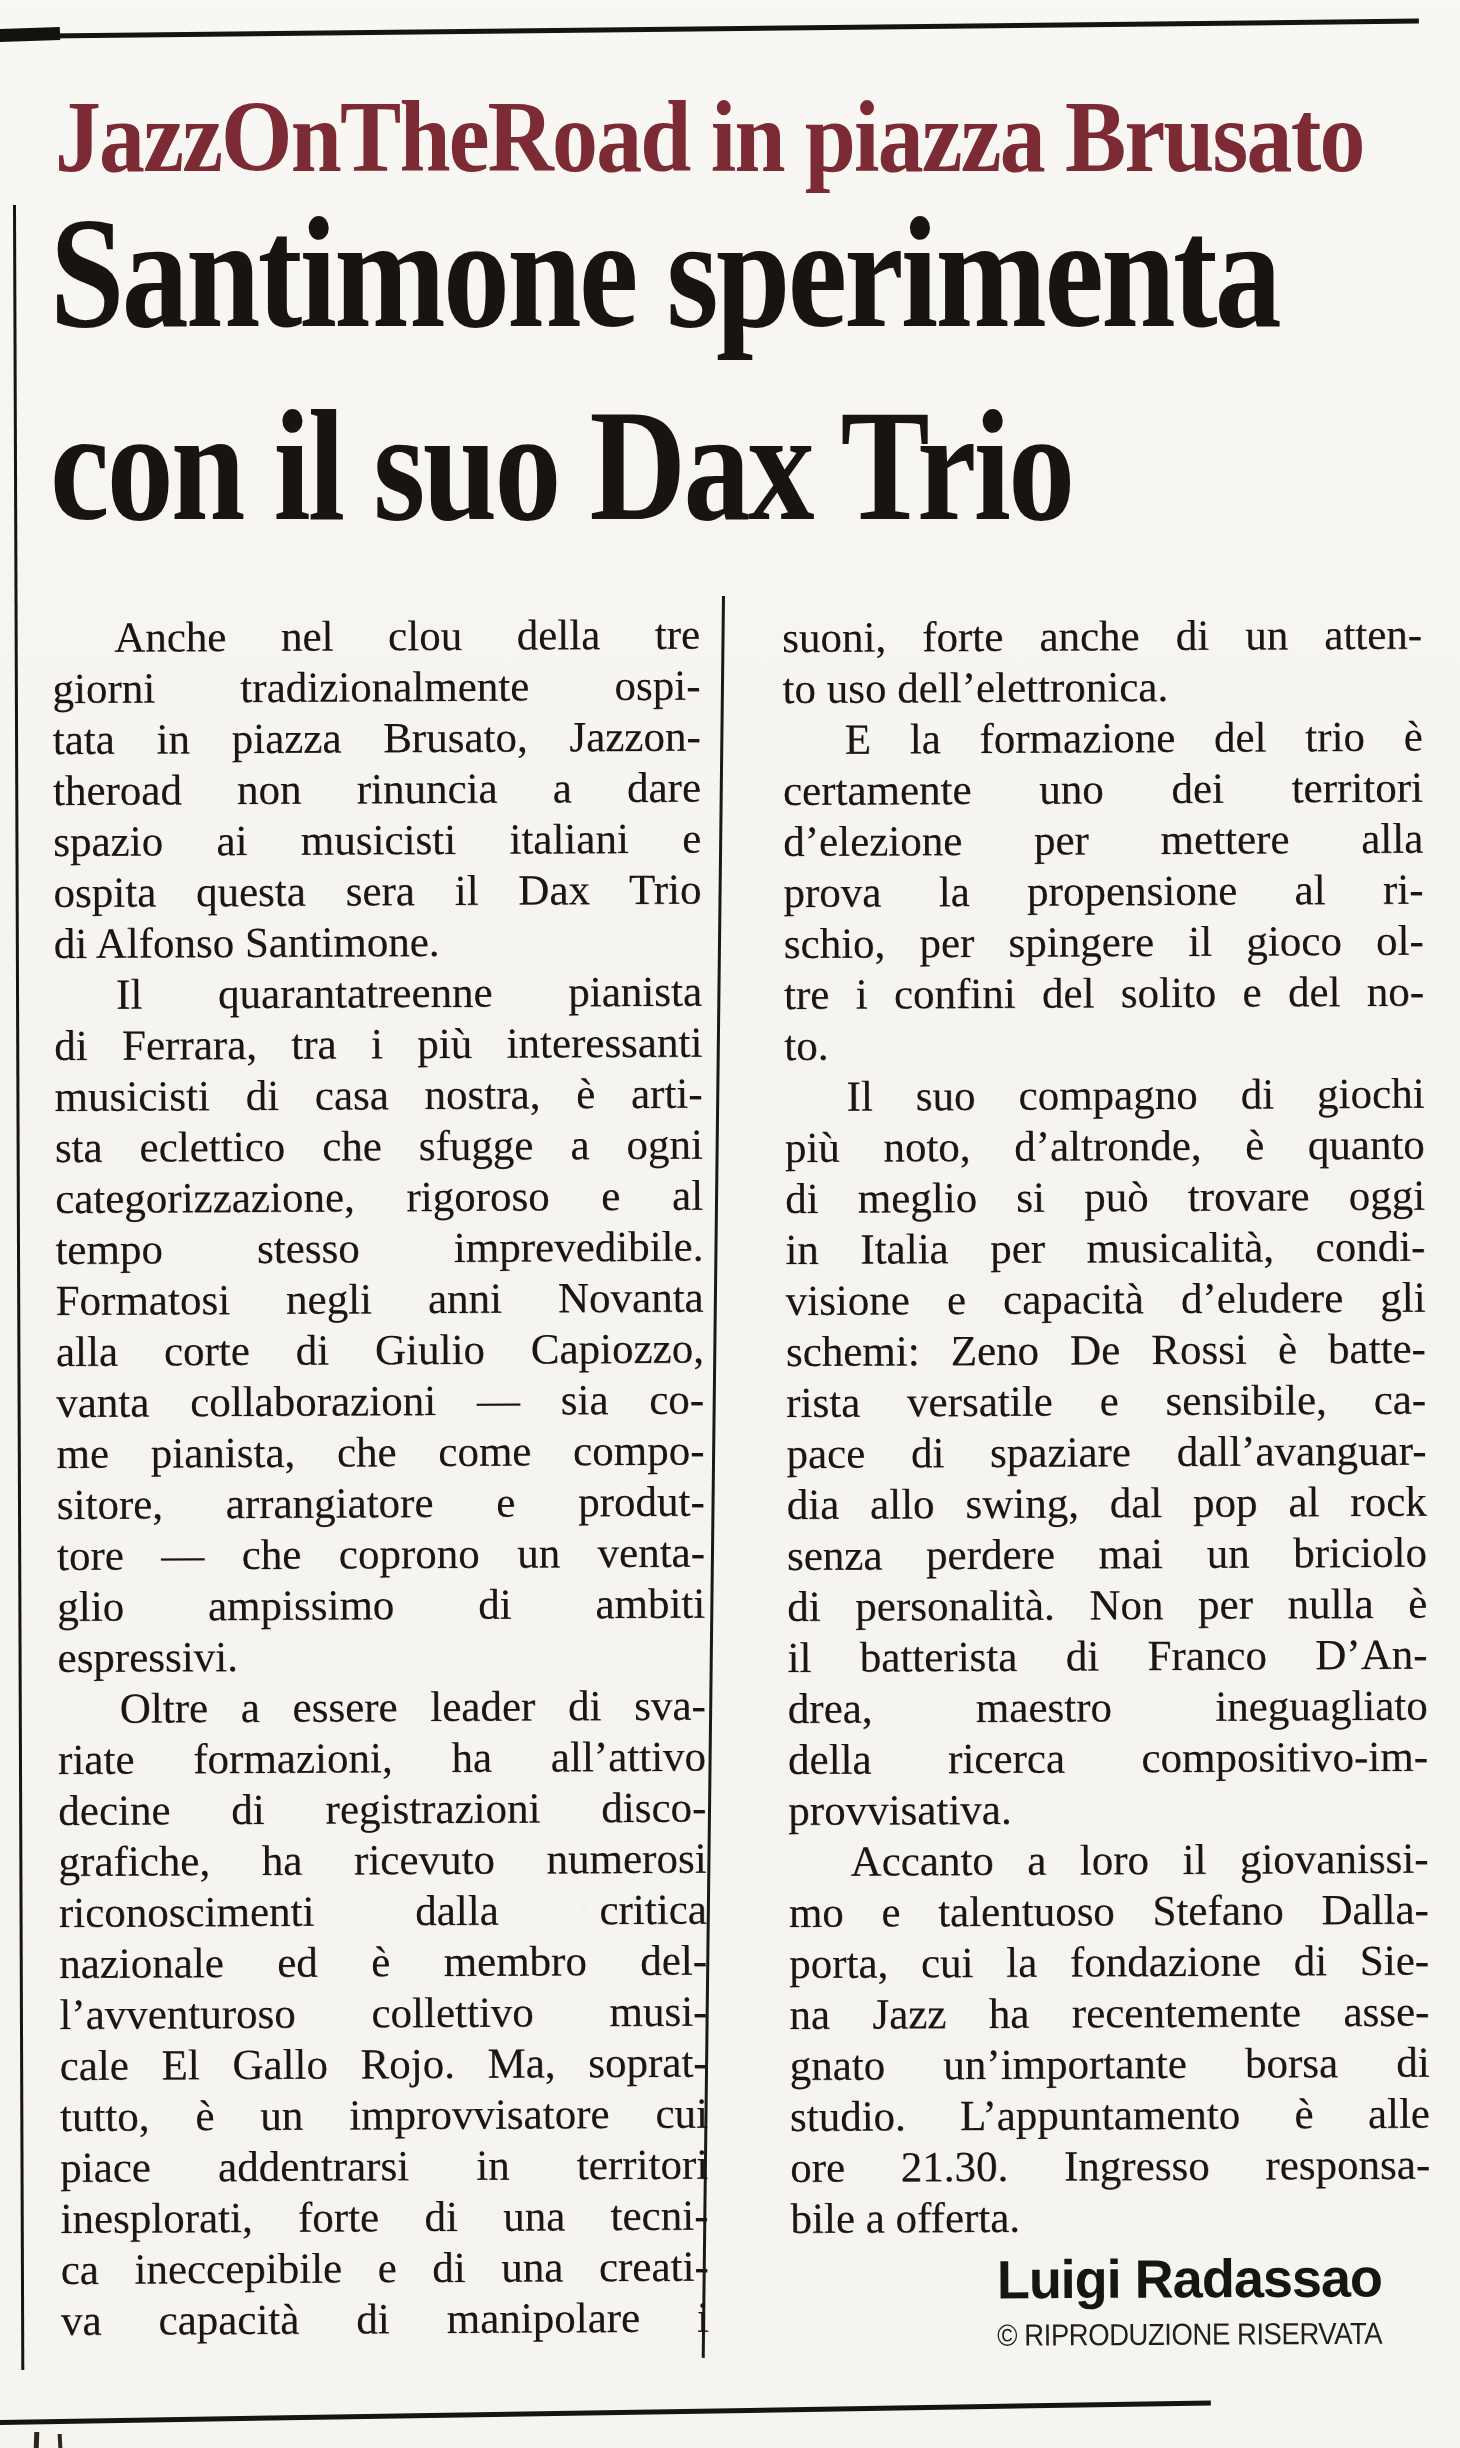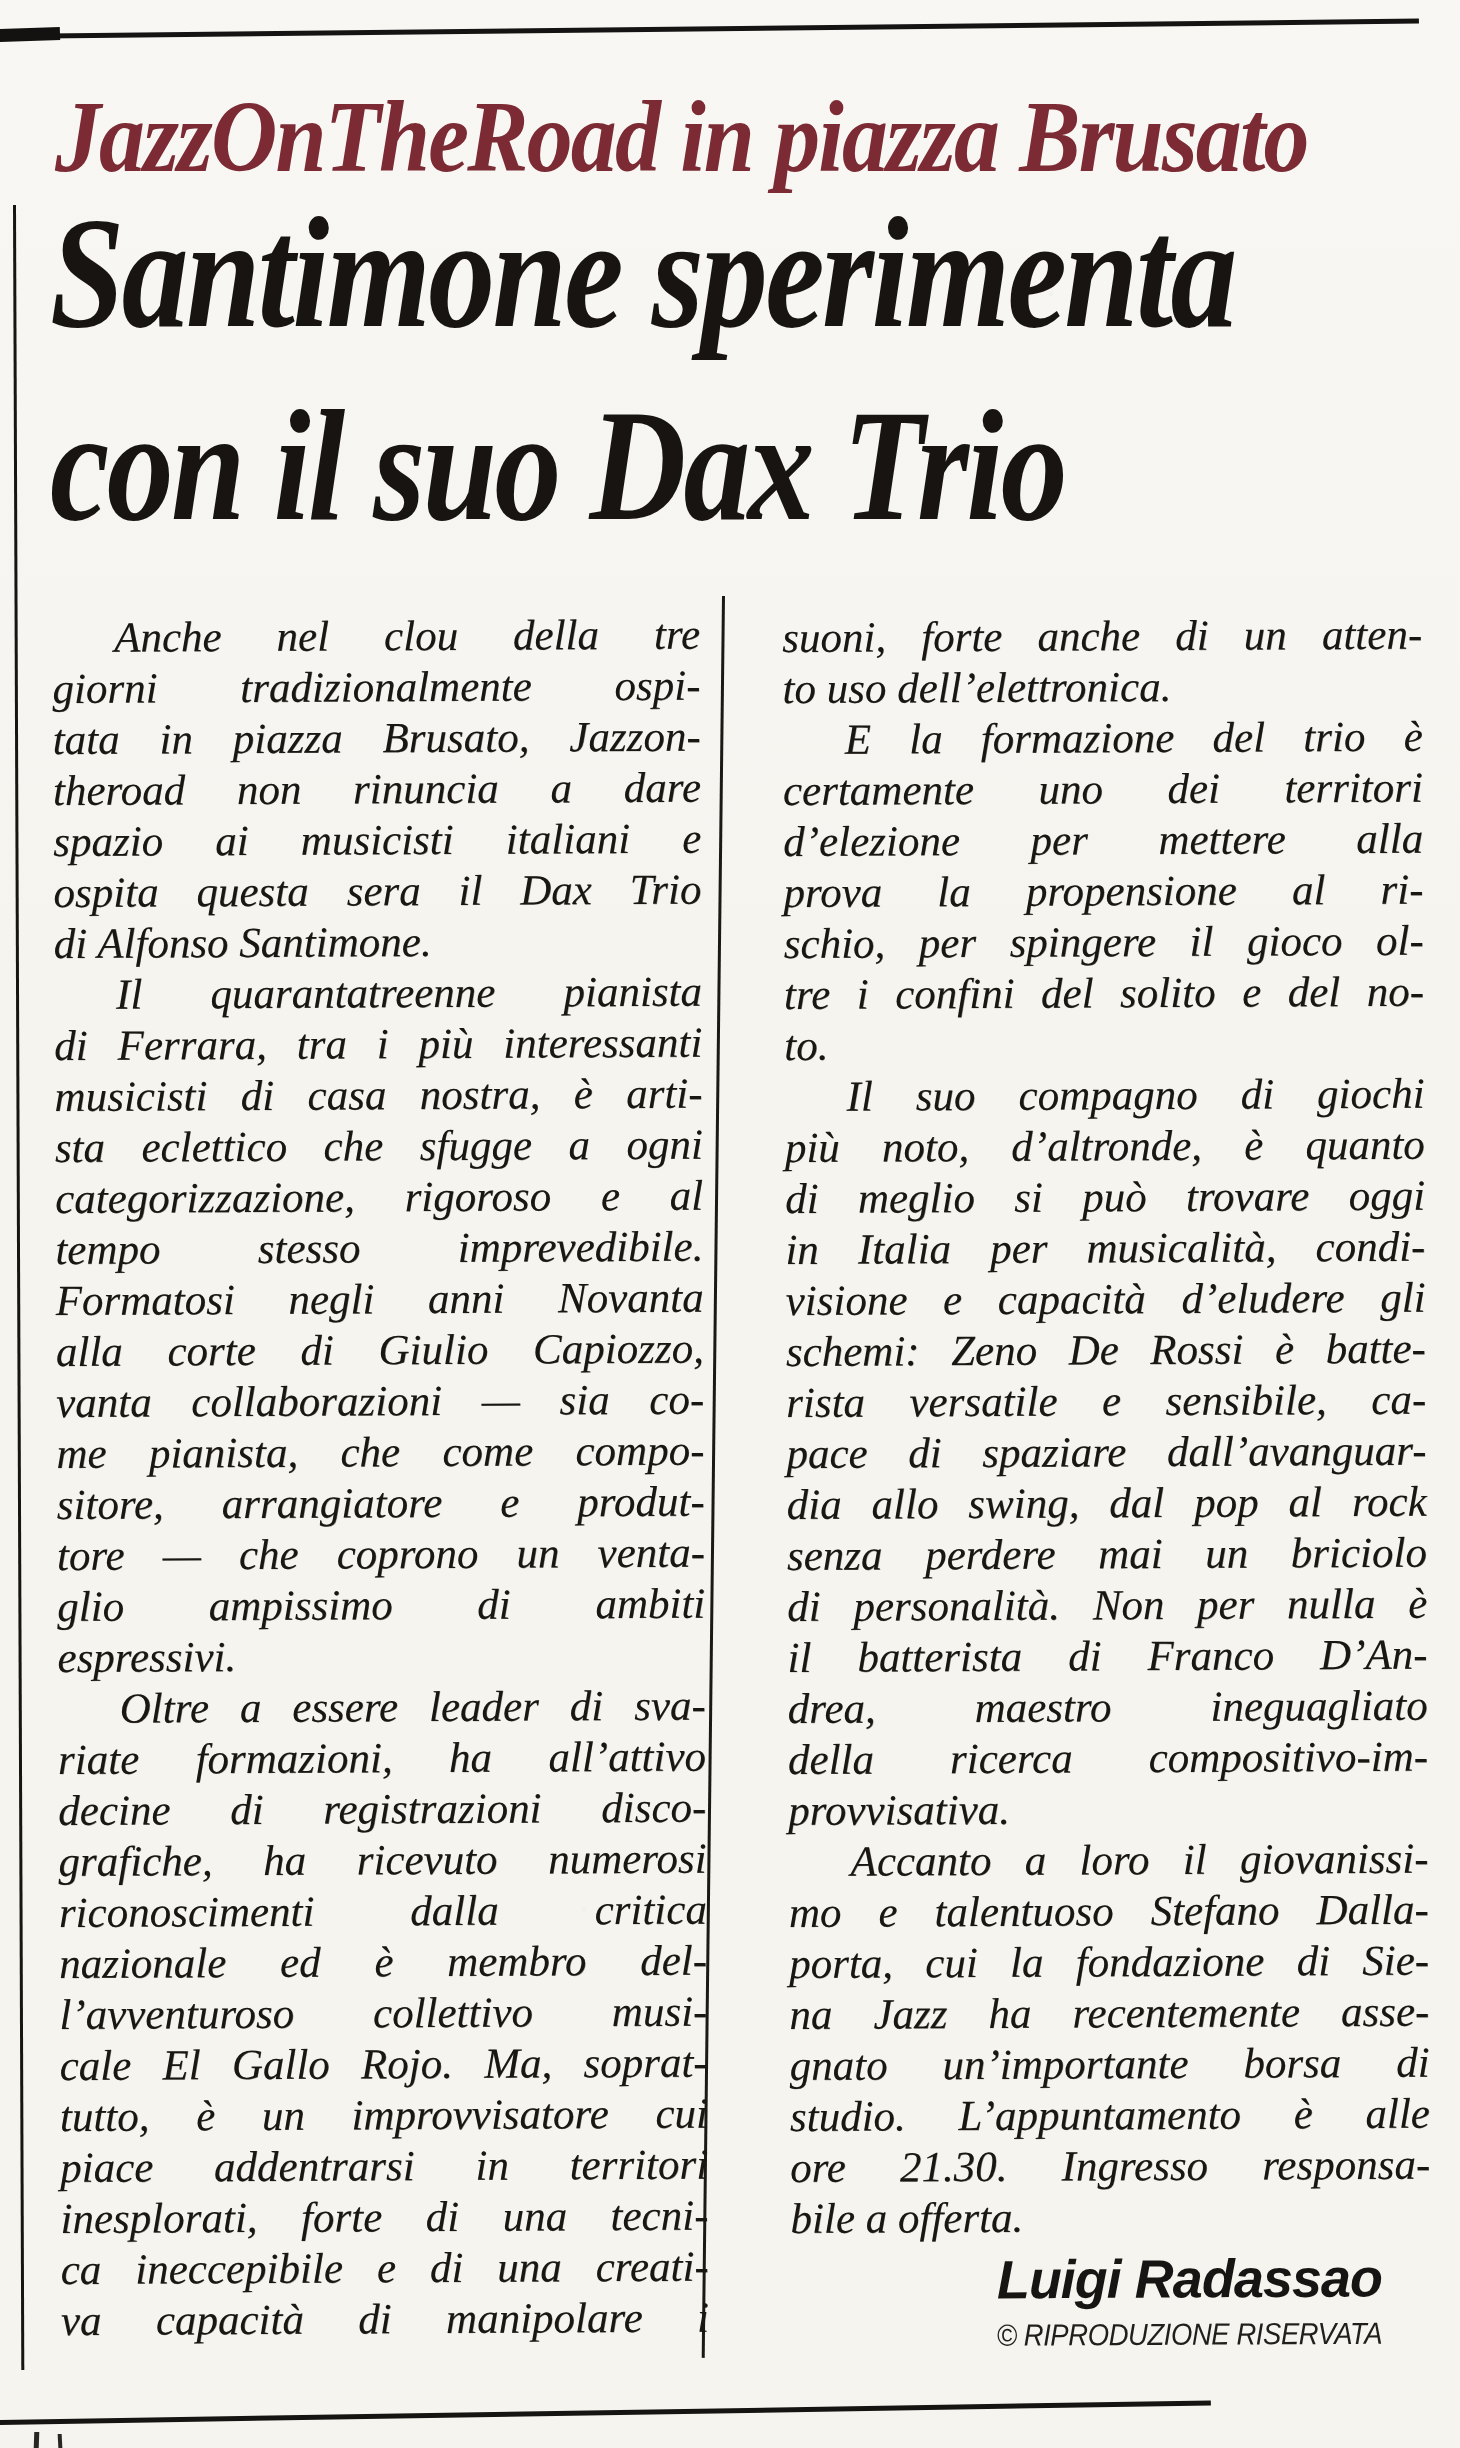--- a/index.html
+++ b/index.html
@@ -9,21 +9,20 @@
     margin:0 auto;
     background:
       radial-gradient(circle at 18% 30%, rgba(120,150,190,0.05) 0 2px, transparent 3px),
       radial-gradient(circle at 72% 12%, rgba(120,150,190,0.05) 0 2px, transparent 3px),
       radial-gradient(circle at 40% 78%, rgba(120,150,190,0.04) 0 2px, transparent 3px),
       radial-gradient(circle at 88% 55%, rgba(120,150,190,0.04) 0 2px, transparent 3px),
       linear-gradient(180deg,#f8f7f3 0%,#f5f4ef 40%,#f6f4ee 100%);
     overflow:hidden;
     font-family:"Liberation Serif", serif;
     color:var(--ink,#1a1713);
-    font-style:italic;
   }
   
   .top-rule{
     position:absolute;left:-6px;top:34px;width:1425px;height:5px;
     background:#161412;transform:rotate(-0.62deg);transform-origin:left center;
   }
   .top-rule-wedge{
     position:absolute;left:-4px;top:28px;width:64px;height:13px;
     background:#141210;transform:rotate(-2deg);
   }

